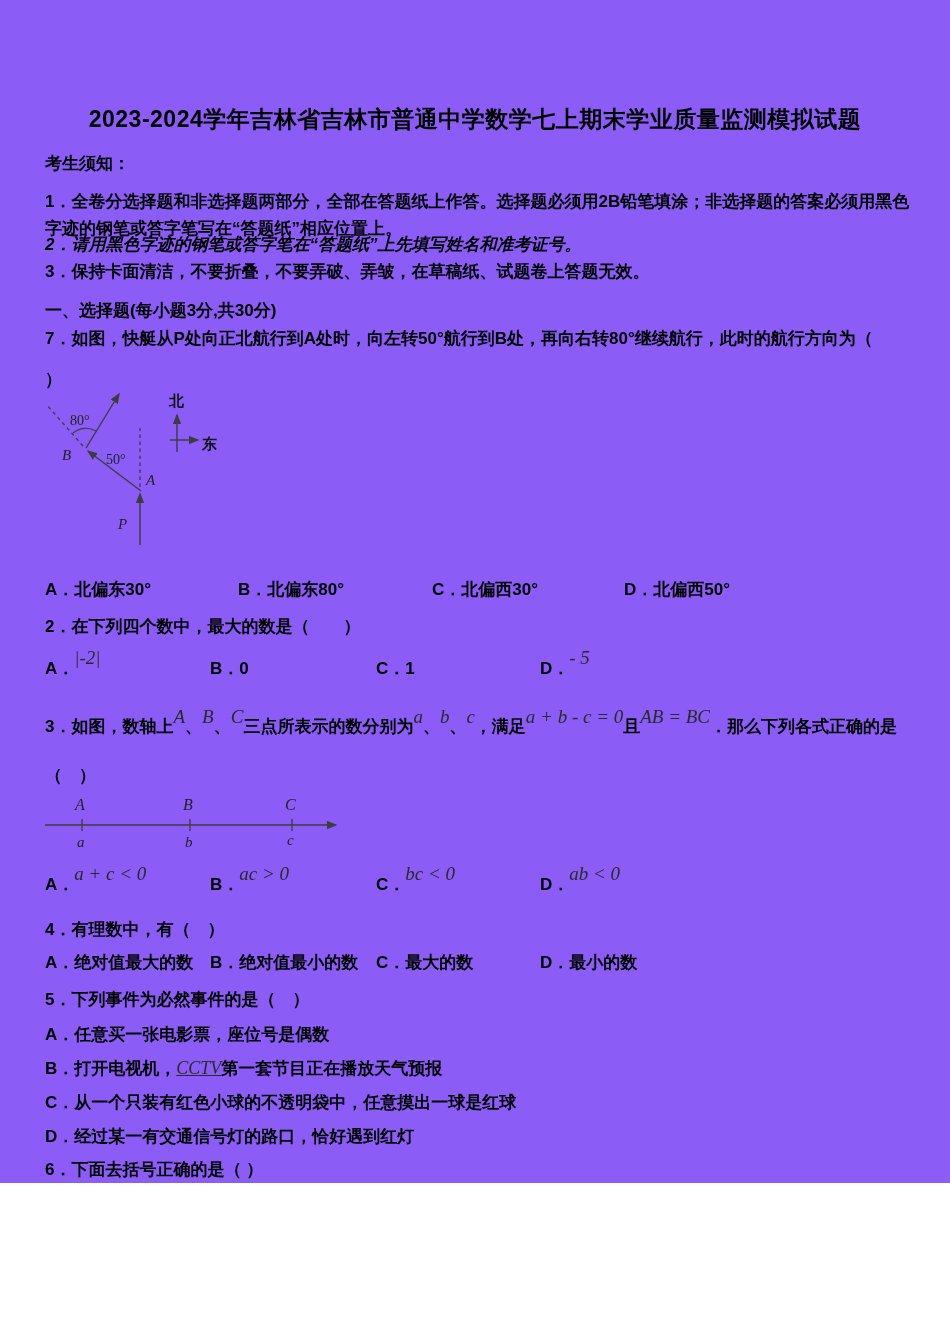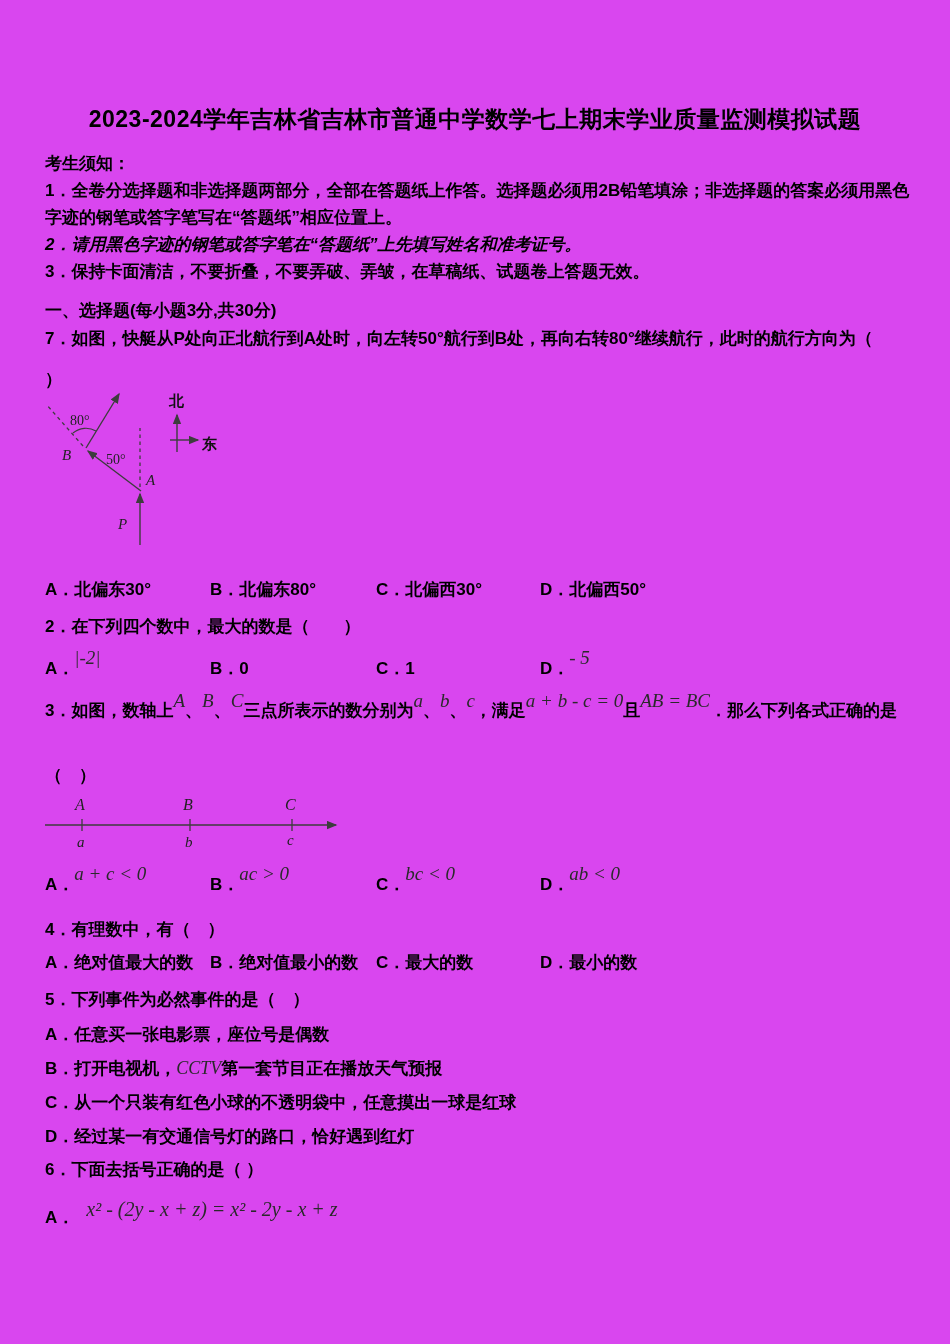--- a/index.html
+++ b/index.html
@@ -1,22 +1,22 @@
 <!DOCTYPE html>
 <html><head>
 <meta charset="utf-8">
 <style>
   html,body{margin:0;padding:0;background:#ffffff;}
-  .page{position:relative;width:950px;height:1344px;background:#d946ef;overflow:hidden;
+  .page{position:relative;width:950px;height:1183px;background:#8b5cf6;overflow:hidden;
         font-family:"Liberation Sans",sans-serif;color:#000;}
   .abs{position:absolute;}
   .title{top:104px;left:0;width:100%;text-align:center;font-size:23px;font-weight:700;letter-spacing:0.5px;}
   .body-text{font-size:17px;font-weight:700;line-height:27px;}
   .nowrap{white-space:nowrap;}
-  .notice-item1{top:177px;left:45px;width:866px;}
+  .notice-item1{top:188px;left:45px;width:866px;}
   .math{font-family:"Liberation Serif",serif;font-style:italic;font-weight:400;
         color:#2a2a2a;font-size:19px;}
   .raised{position:relative;top:-10px;}
   .raised-s{position:relative;top:-9px;}
   .opt-row{left:45px;right:45px;display:flex;align-items:baseline;}
   .opt-row .c1{flex:0 0 165px;}
   .opt-row .c2{flex:0 0 166px;}
   .opt-row .c3{flex:0 0 164px;}
   .opt-row .c4{flex:1 1 auto;}
   .opt-label{font-weight:700;font-size:17px;}
@@ -61,37 +61,37 @@
     <text x="78" y="76" class="fig-num">50°</text>
     <text x="34" y="72" class="fig-it">B</text>
     <text x="118" y="97" class="fig-it">A</text>
     <text x="90" y="141" class="fig-it">P</text>
     <line x1="149" y1="64" x2="149" y2="27" stroke="#3d3d3d" stroke-width="1.4" marker-end="url(#ah)"></line>
     <line x1="142" y1="52" x2="170" y2="52" stroke="#3d3d3d" stroke-width="1.4" marker-end="url(#ah)"></line>
     <text x="141" y="18" class="fig-cjk">北</text>
     <text x="174" y="61" class="fig-cjk">东</text>
   </svg>
 
-  <div class="abs opt-row" style="top:578px;">
+  <div class="abs opt-row" style="top:578px;gap:28px;">
     <span class="c1"><span class="opt-label">A．</span><span class="opt-cjk">北偏东30°</span></span>
     <span class="c2"><span class="opt-label">B．</span><span class="opt-cjk">北偏东80°</span></span>
     <span class="c3"><span class="opt-label">C．</span><span class="opt-cjk">北偏西30°</span></span>
     <span class="c4"><span class="opt-label">D．</span><span class="opt-cjk">北偏西50°</span></span>
   </div>
 
   <div class="abs body-text nowrap" style="top:613px;left:45px;">2．在下列四个数中，最大的数是（　　）</div>
 
   <div class="abs opt-row" style="top:657px;">
     <span class="c1"><span class="opt-label">A．</span><span class="math raised">|-2|</span></span>
     <span class="c2"><span class="opt-label">B．</span><span class="opt-cjk">0</span></span>
     <span class="c3"><span class="opt-label">C．</span><span class="opt-cjk">1</span></span>
     <span class="c4"><span class="opt-label">D．</span><span class="math raised">- 5</span></span>
   </div>
 
-  <div class="abs body-text nowrap" style="top:696px;left:45px;right:20px;">
+  <div class="abs body-text nowrap" style="top:712px;left:45px;right:20px;">
     <span>3．如图，数轴上</span><span class="math raised-s">A</span><span>、</span><span class="math raised-s">B</span><span>、</span><span class="math raised-s">C</span><span>三点所表示的数分别为</span><span class="math raised-s">a</span><span>、</span><span class="math raised-s">b</span><span>、</span><span class="math raised-s">c</span><span>，满足</span><span class="math raised-s">a + b - c = 0</span><span>且</span><span class="math raised-s">AB = BC</span><span>．那么下列各式正确的是</span>
   </div>
   <div class="abs body-text" style="top:762px;left:45px;">（　）</div>
 
   <svg class="abs" style="top:792px;left:40px;" width="330" height="62" viewBox="0 0 330 62">
     <line x1="5" y1="33" x2="296" y2="33" stroke="#3d3d3d" stroke-width="1.4" marker-end="url(#ah)"></line>
     <line x1="42" y1="27" x2="42" y2="39" stroke="#3d3d3d" stroke-width="1.3"></line>
     <line x1="150" y1="27" x2="150" y2="39" stroke="#3d3d3d" stroke-width="1.3"></line>
     <line x1="252" y1="27" x2="252" y2="39" stroke="#3d3d3d" stroke-width="1.3"></line>
     <text x="35" y="18" class="fig-it" style="font-size:16px;">A</text>
@@ -117,21 +117,21 @@
     <span class="c3"><span class="opt-label">C．</span><span class="opt-cjk">最大的数</span></span>
     <span class="c4"><span class="opt-label">D．</span><span class="opt-cjk">最小的数</span></span>
   </div>
 
   <div class="abs body-text nowrap" style="top:986px;left:45px;">5．下列事件为必然事件的是（　）</div>
 
   <div class="abs body-text nowrap" style="top:1021px;left:45px;">
     <span class="opt-label">A．</span><span>任意买一张电影票，座位号是偶数</span>
   </div>
   <div class="abs body-text nowrap" style="top:1055px;left:45px;">
-    <span class="opt-label">B．</span><span>打开电视机，</span><span class="math" style="font-size:18px;">CCTV</span><span>第一套节目正在播放天气预报</span>
+    <span class="opt-label">B．</span><span>打开电视机，</span><span class="math" style="font-size:18px;text-decoration:underline;">CCTV</span><span>第一套节目正在播放天气预报</span>
   </div>
   <div class="abs body-text nowrap" style="top:1089px;left:45px;">
     <span class="opt-label">C．</span><span>从一个只装有红色小球的不透明袋中，任意摸出一球是红球</span>
   </div>
   <div class="abs body-text nowrap" style="top:1123px;left:45px;">
     <span class="opt-label">D．</span><span>经过某一有交通信号灯的路口，恰好遇到红灯</span>
   </div>
 
   <div class="abs body-text nowrap" style="top:1156px;left:45px;">6．下面去括号正确的是（ ）</div>
 

